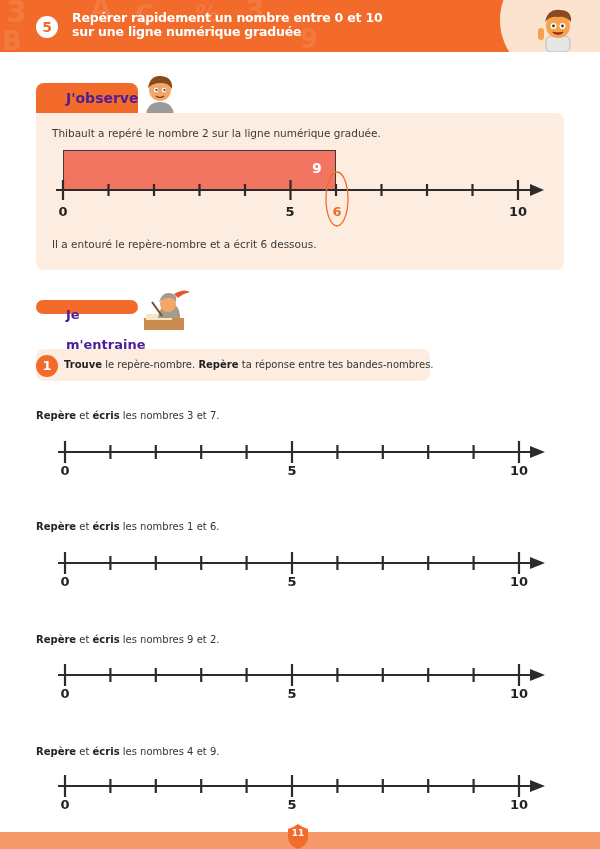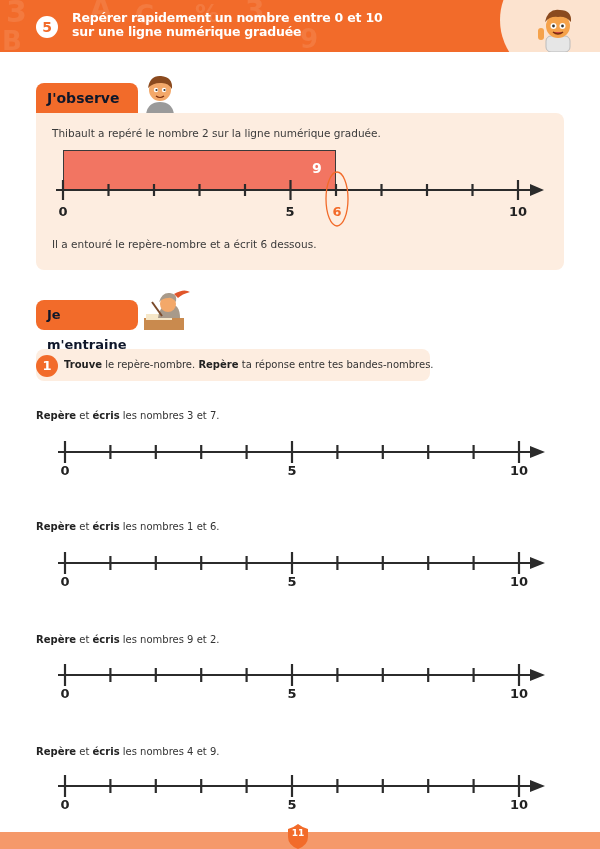--- a/index.html
+++ b/index.html
@@ -7,21 +7,21 @@
   body { position: relative; font-family: "DejaVu Sans", sans-serif; color: #333; }
 
   .header { position: absolute; left: 0; top: 0; width: 600px; height: 52px; background: #F26B2A; overflow: hidden; }
   .header .deco { position: absolute; color: rgba(255,255,255,0.10); font-family: "DejaVu Sans", sans-serif; font-weight: bold; }
   .header .peach { position: absolute; right: -20px; top: -40px; width: 120px; height: 120px; border-radius: 50%; background: #FCE3CF; }
   .lesson-num { position: absolute; left: 36px; top: 16px; width: 22px; height: 22px; border-radius: 50%; background: #fff; color: #F26B2A; font-weight: bold; font-size: 14px; line-height: 22px; text-align: center; }
   .lesson-title { position: absolute; left: 72px; top: 11px; color: #fff; font-size: 12.5px; line-height: 14px; font-weight: bold; font-family: "DejaVu Sans", sans-serif; letter-spacing: -0.2px; }
   .competence { position: absolute; left: 410px; top: 11px; color: #fff; font-family: "DejaVu Serif", serif; font-style: italic; font-size: 20px; }
   .mascot-head { position: absolute; right: 20px; top: 6px; width: 44px; height: 46px; }
 
-  .tab { position: absolute; background: #F26B2A; color: #0f172a; font-weight: bold; font-size: 14px; border-radius: 8px 8px 0 0; padding: 0 0 0 11px; line-height: 30px; }
+  .tab { position: absolute; background: #F26B2A; color: #4c1d95; font-weight: bold; font-size: 14px; border-radius: 8px 8px 0 0; padding: 0 0 0 30px; line-height: 30px; }
   .tab.rounded { border-radius: 8px; }
   .char { position: absolute; }
 
   .panel { position: absolute; left: 36px; top: 113px; width: 528px; height: 157px; background: #FDEDE0; border-radius: 0 8px 8px 8px; }
   .panel-text { position: absolute; font-size: 10.5px; color: #3a3a3a; }
 
   .red-band { position: absolute; left: 63px; top: 150px; width: 273px; height: 40px; background: #F27562; border: 1.2px solid #3a3a3a; border-bottom: none; }
   .band-label { position: absolute; left: 312px; top: 160px; color: #fff; font-weight: bold; font-size: 14px; transform: rotate(180deg); }
 
   .line-svg { position: absolute; left: 0; }
@@ -103,21 +103,21 @@
   <polygon points="530,14 544,20 530,26" fill="#2b2b2b"></polygon>
   <ellipse cx="337" cy="29" rx="11" ry="27" fill="none" stroke="#F26B2A" stroke-width="1.3"></ellipse>
 </svg>
 <div class="tick-label" style="left:63px;top:204px;">0</div>
 <div class="tick-label" style="left:290px;top:204px;">5</div>
 <div class="tick-label" style="left:518px;top:204px;">10</div>
 <div class="tick-label" style="left:337px;top:204px;color:#F26B2A;">6</div>
 
 <div class="panel-text" style="left:52px;top:238px;">Il a entouré le repère-nombre et a écrit 6 dessous.</div>
 
-<div class="tab rounded" style="left:36px;top:300px;width:102px;height:30px;font-size:13px;">Je m'entraine</div>
+<div class="tab rounded" style="left:36px;top:300px;width:102px;height:14px;font-size:13px;">Je m'entraine</div>
 <svg class="char" style="left:138px;top:288px;" width="58" height="44" viewBox="0 0 58 44">
   <rect x="6" y="30" width="40" height="12" fill="#c98a4e"></rect>
   <rect x="8" y="26" width="26" height="6" fill="#f6e7c8"></rect>
   <path d="M20 30 Q22 16 32 16 Q42 16 42 30Z" fill="#a89a8a"></path>
   <circle cx="30" cy="16" r="8" fill="#F3A869"></circle>
   <path d="M21 14 Q24 4 32 5 Q40 6 38 14 Q34 9 30 10 Q25 10 21 14Z" fill="#a89a8a"></path>
   <path d="M36 6 Q46 0 52 4 Q44 6 40 10Z" fill="#E0552A"></path>
   <line x1="14" y1="14" x2="24" y2="28" stroke="#7a4a2a" stroke-width="2"></line>
 </svg>
 

